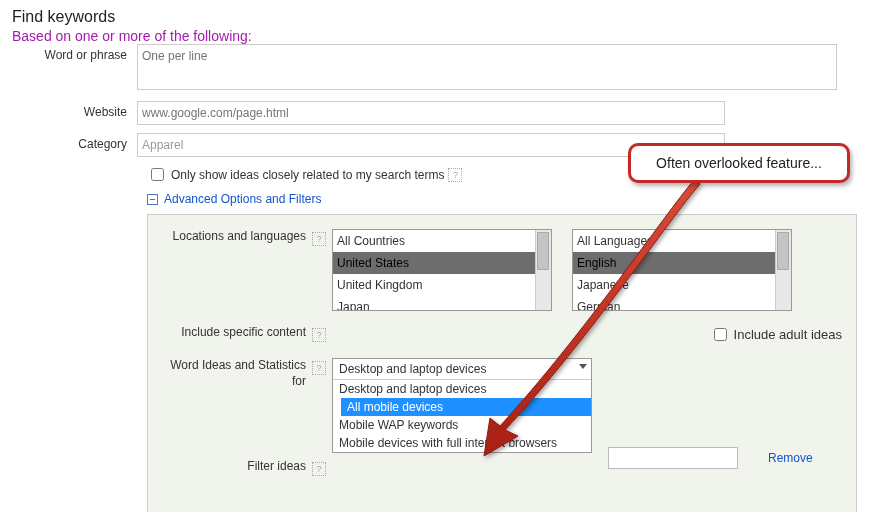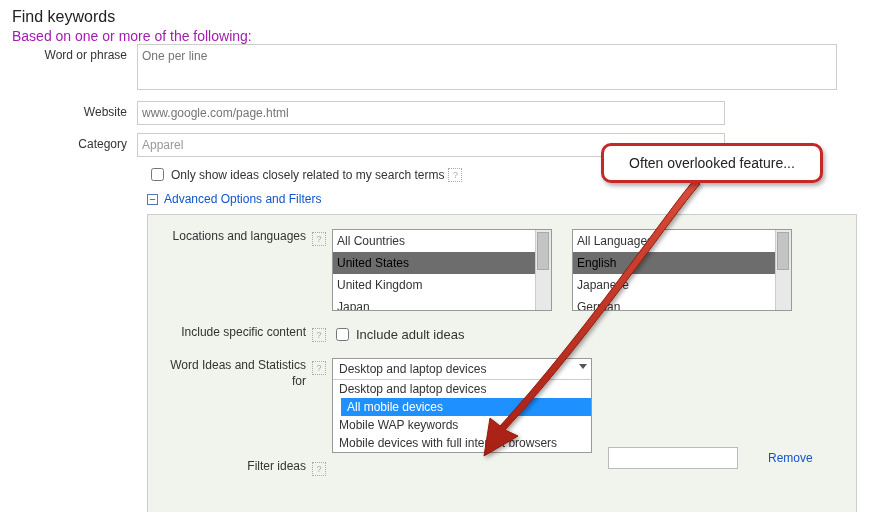--- a/index.html
+++ b/index.html
@@ -183,21 +183,21 @@
     position:absolute;
     left: 620px;
     top: 236px;
     color:#1155cc;
     font-size:12px;
     cursor:pointer;
   }
   
   .callout {
     position: absolute;
-    left: 601px;
+    left: 628px;
     top: 143px;
     width: 222px;
     height: 40px;
     background: #fff;
     border: 3px solid #c62828;
     border-radius: 10px;
     box-shadow: 2px 3px 4px rgba(0,0,0,0.3);
     display:flex; align-items:center; justify-content:center;
     font-size: 14px;
     color:#222;
@@ -277,21 +277,21 @@
               <div class="thumb"></div>
             </div>
         </div>
       </div>
     </div>
   </div>
 
   <div class="panel-row">
     <div class="panel-label">Include specific content</div>
     <div class="panel-help"><span class="help">?</span></div>
-    <div class="panel-field" style="display:flex;align-items:center;gap:4px;">
+    <div class="panel-field" style="display:flex;align-items:center;gap:4px;justify-content:flex-end;">
       <input type="checkbox" style="">
       <span>Include adult ideas</span>
     </div>
   </div>
 
   <div class="panel-row" style="margin-bottom:6px;">
     <div class="panel-label">Word Ideas and Statistics for</div>
     <div class="panel-help"><span class="help">?</span></div>
     <div class="panel-field">
       <div class="device-select">

